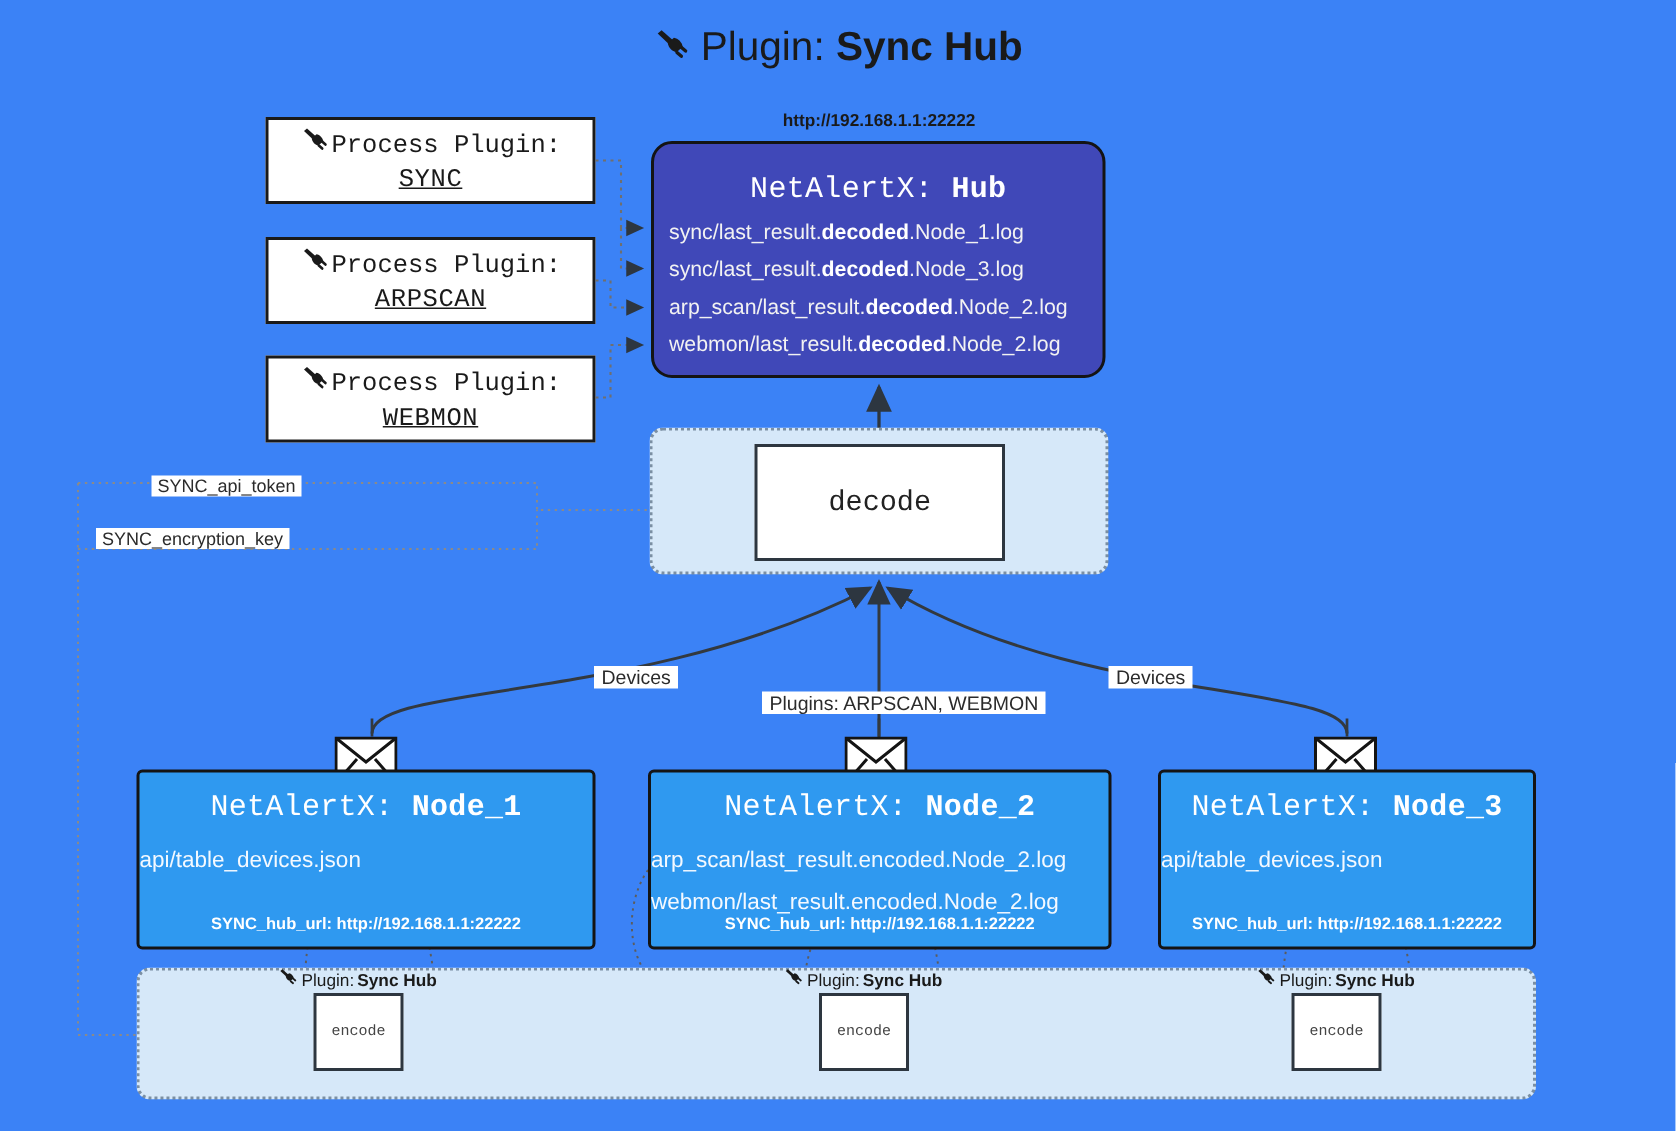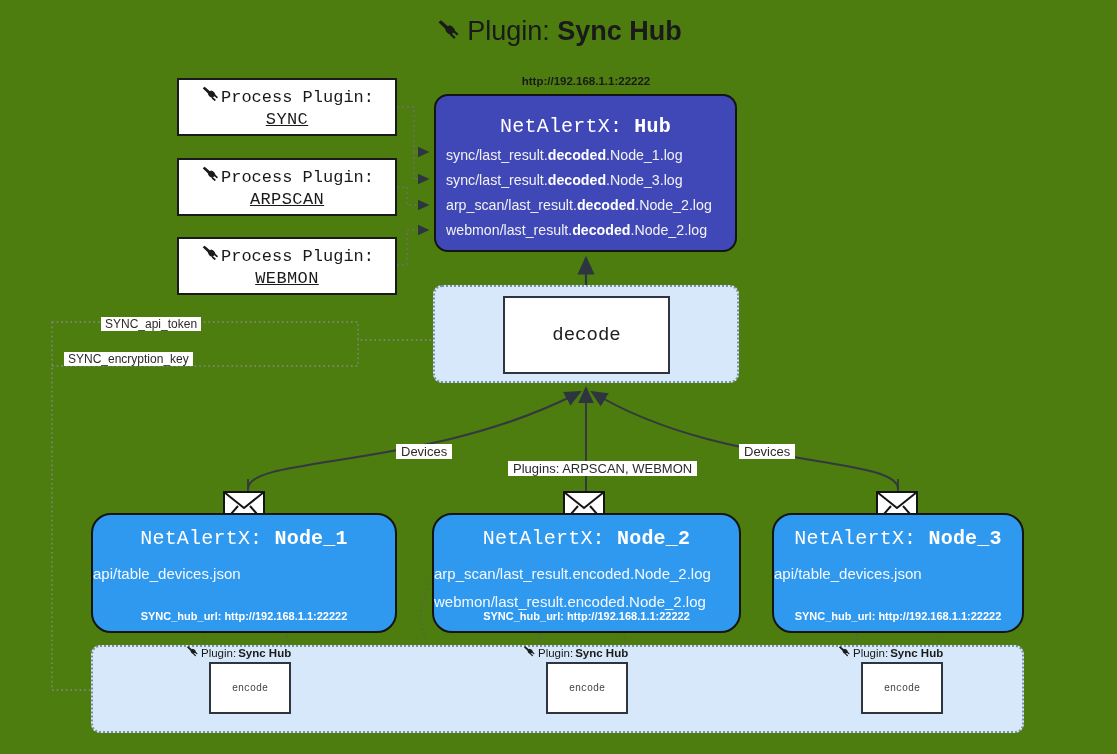--- a/index.html
+++ b/index.html
@@ -6,21 +6,21 @@
   html, body {
     margin: 0; padding: 0;
     background: #ffffff;
     font-family: "Liberation Sans", sans-serif;
   }
   #stage {
     position: relative;
     width: 1117px;
     height: 754px;
     overflow: hidden;
-    background: #4d7c0f;
+    background: #3b82f6;
   }
   #edges {
     position: absolute;
     left: 0; top: 0;
     width: 1117px; height: 754px;
     pointer-events: none;
   }
   .lay { position: absolute; }
 
   
@@ -124,21 +124,21 @@
     white-space: nowrap;
   }
   #lbl-dev-left  { left: 396px; top: 444px; }
   #lbl-dev-right { left: 739px; top: 444px; }
   #lbl-plugins   { left: 508px; top: 461px; }
 
   
   .node {
     background: #2f99f0;
     border: 2.5px solid #141414;
-    border-radius: 20px;
+    border-radius: 4px;
     color: #ffffff;
     padding-top: 12px;
   }
   .node .node-title {
     text-align: center;
     font-family: "Liberation Mono", monospace;
     font-size: 20px;
     letter-spacing: .2px;
     margin-bottom: 10px;
   }
@@ -171,21 +171,21 @@
 
   
   #encode-group {
     left: 91px; top: 645px;
     width: 933px; height: 88px;
     background: #d6e8f9;
     border: 2px dotted #7b8fa3;
     border-radius: 9px;
   }
   .encode-box {
-    width: 82px; height: 52px;
+    width: 60px; height: 52px;
     background: #ffffff;
     border: 2px solid #2d3640;
     display: flex; align-items: center; justify-content: center;
     font-family: "Liberation Mono", monospace;
     font-size: 10px;
     color: #444;
   }
   #enc1 { left: 209px; top: 662px; }
   #enc2 { left: 546px; top: 662px; }
   #enc3 { left: 861px; top: 662px; }

